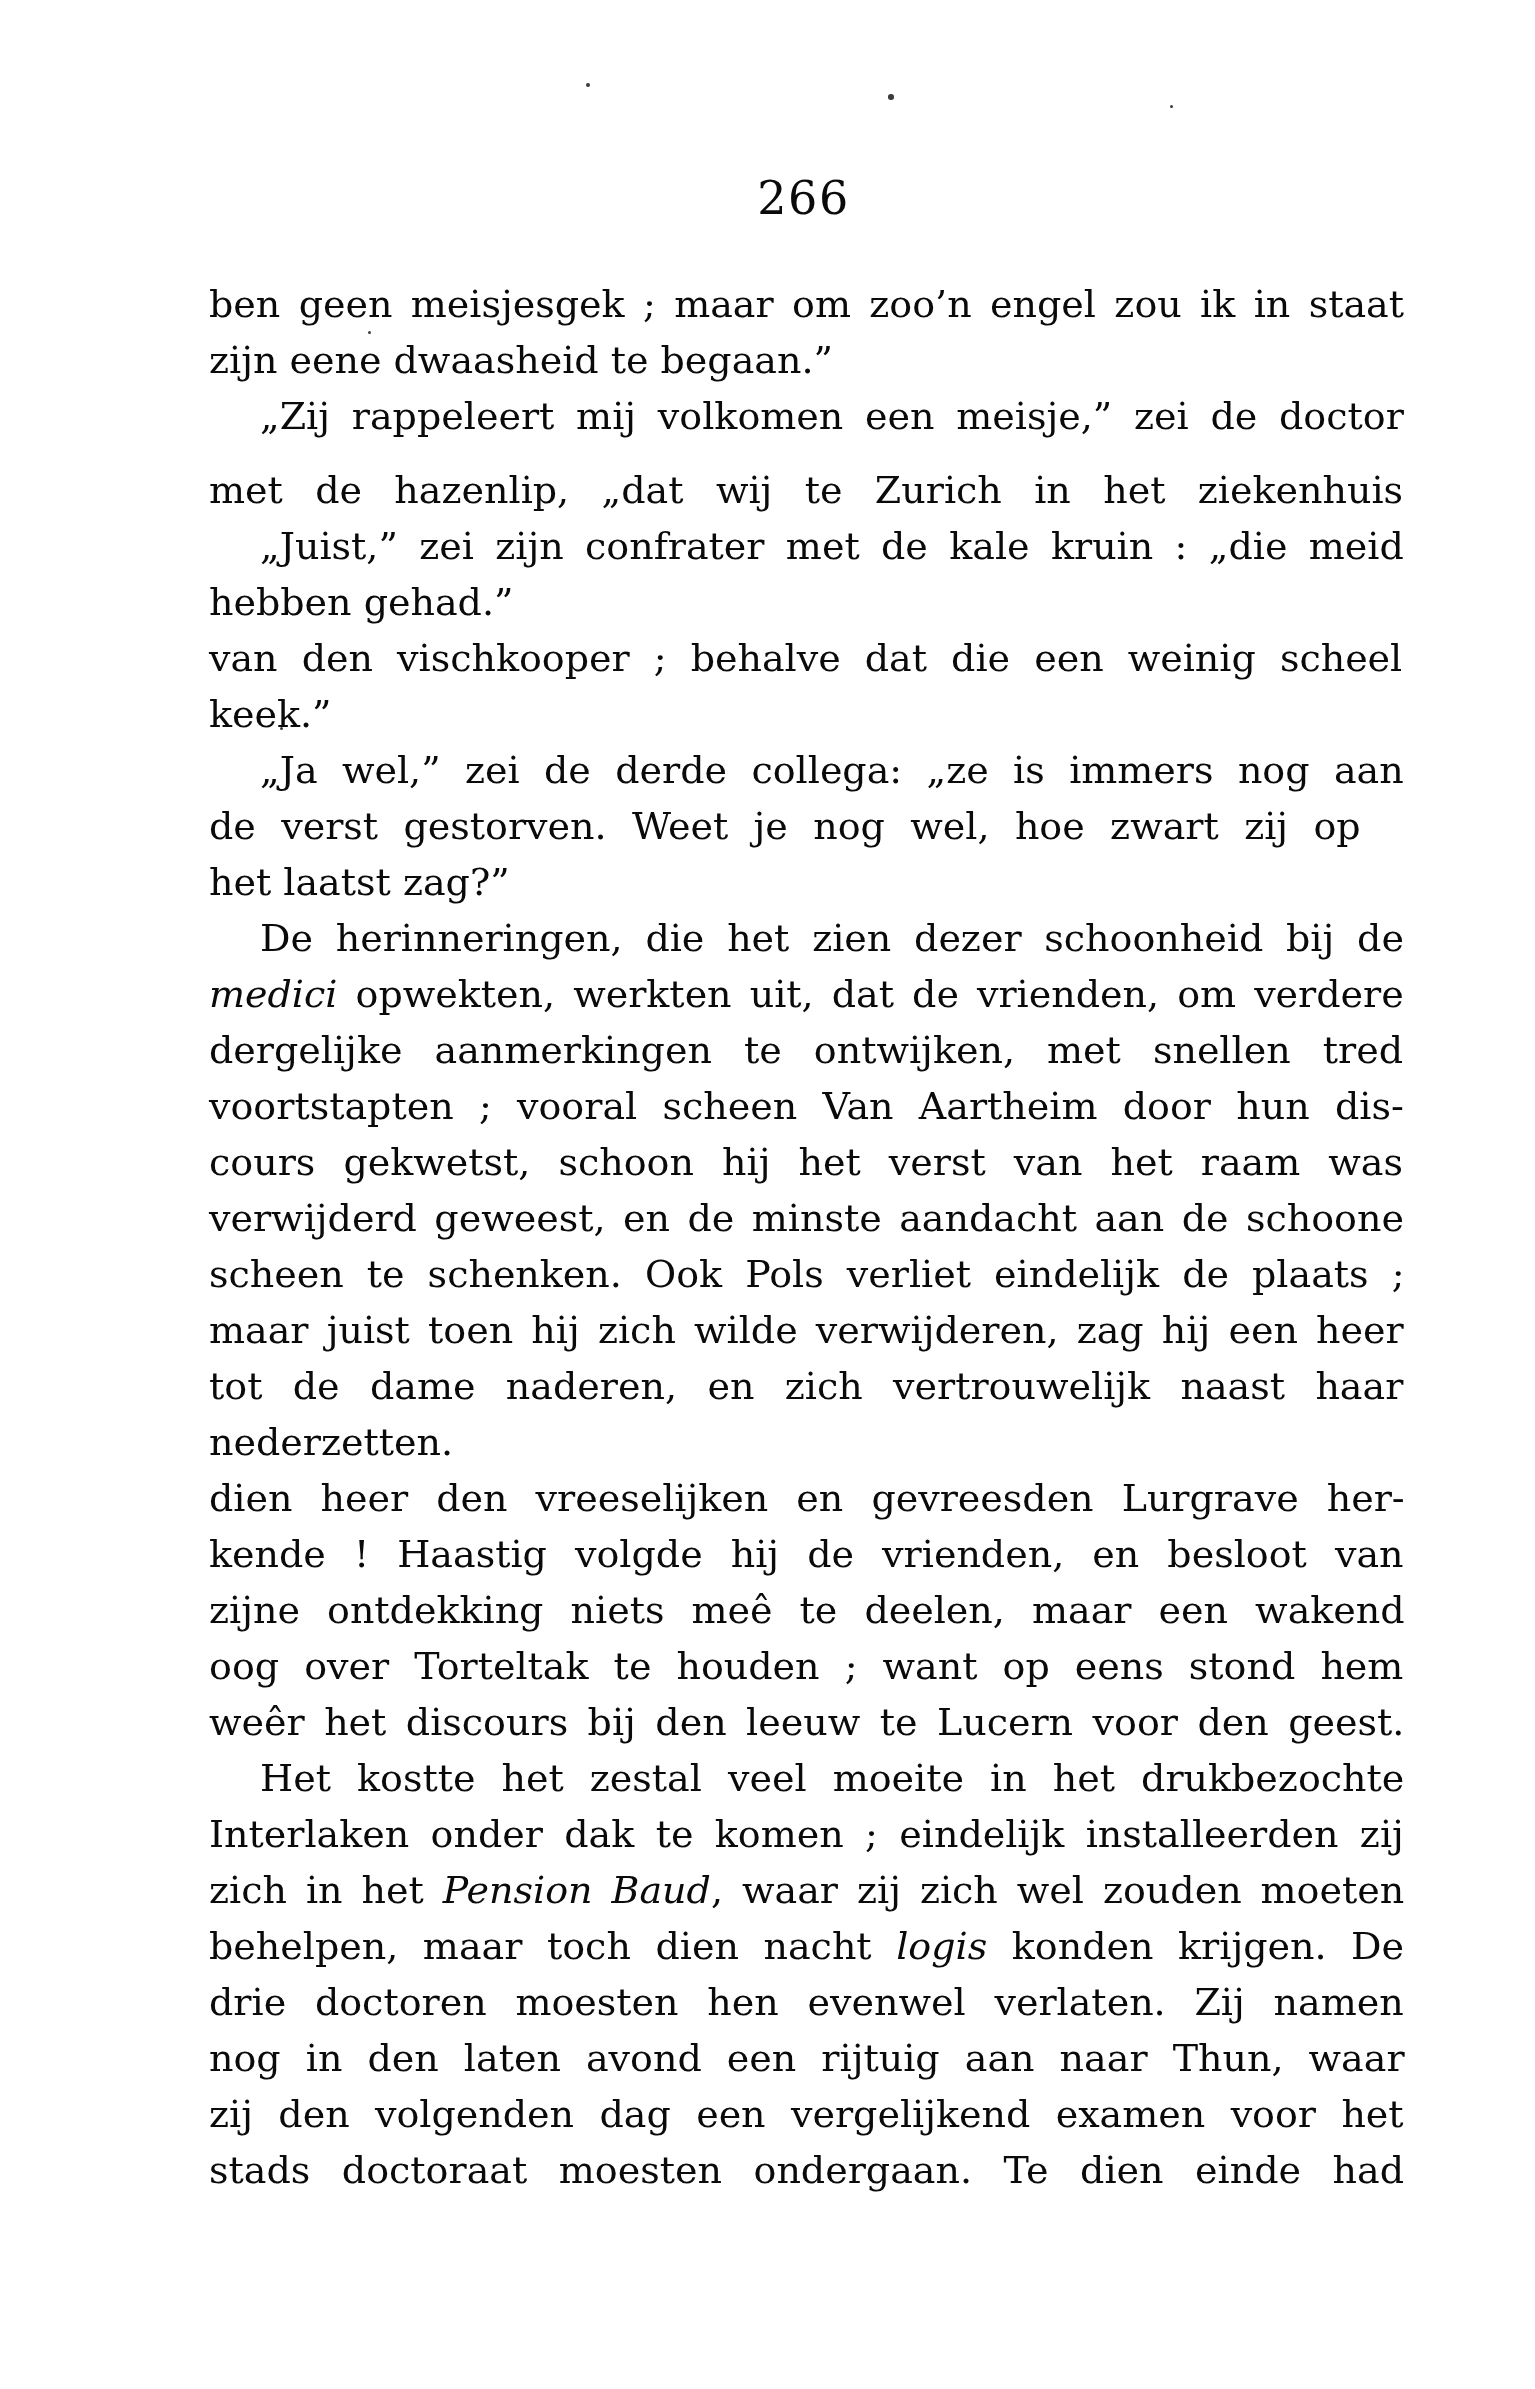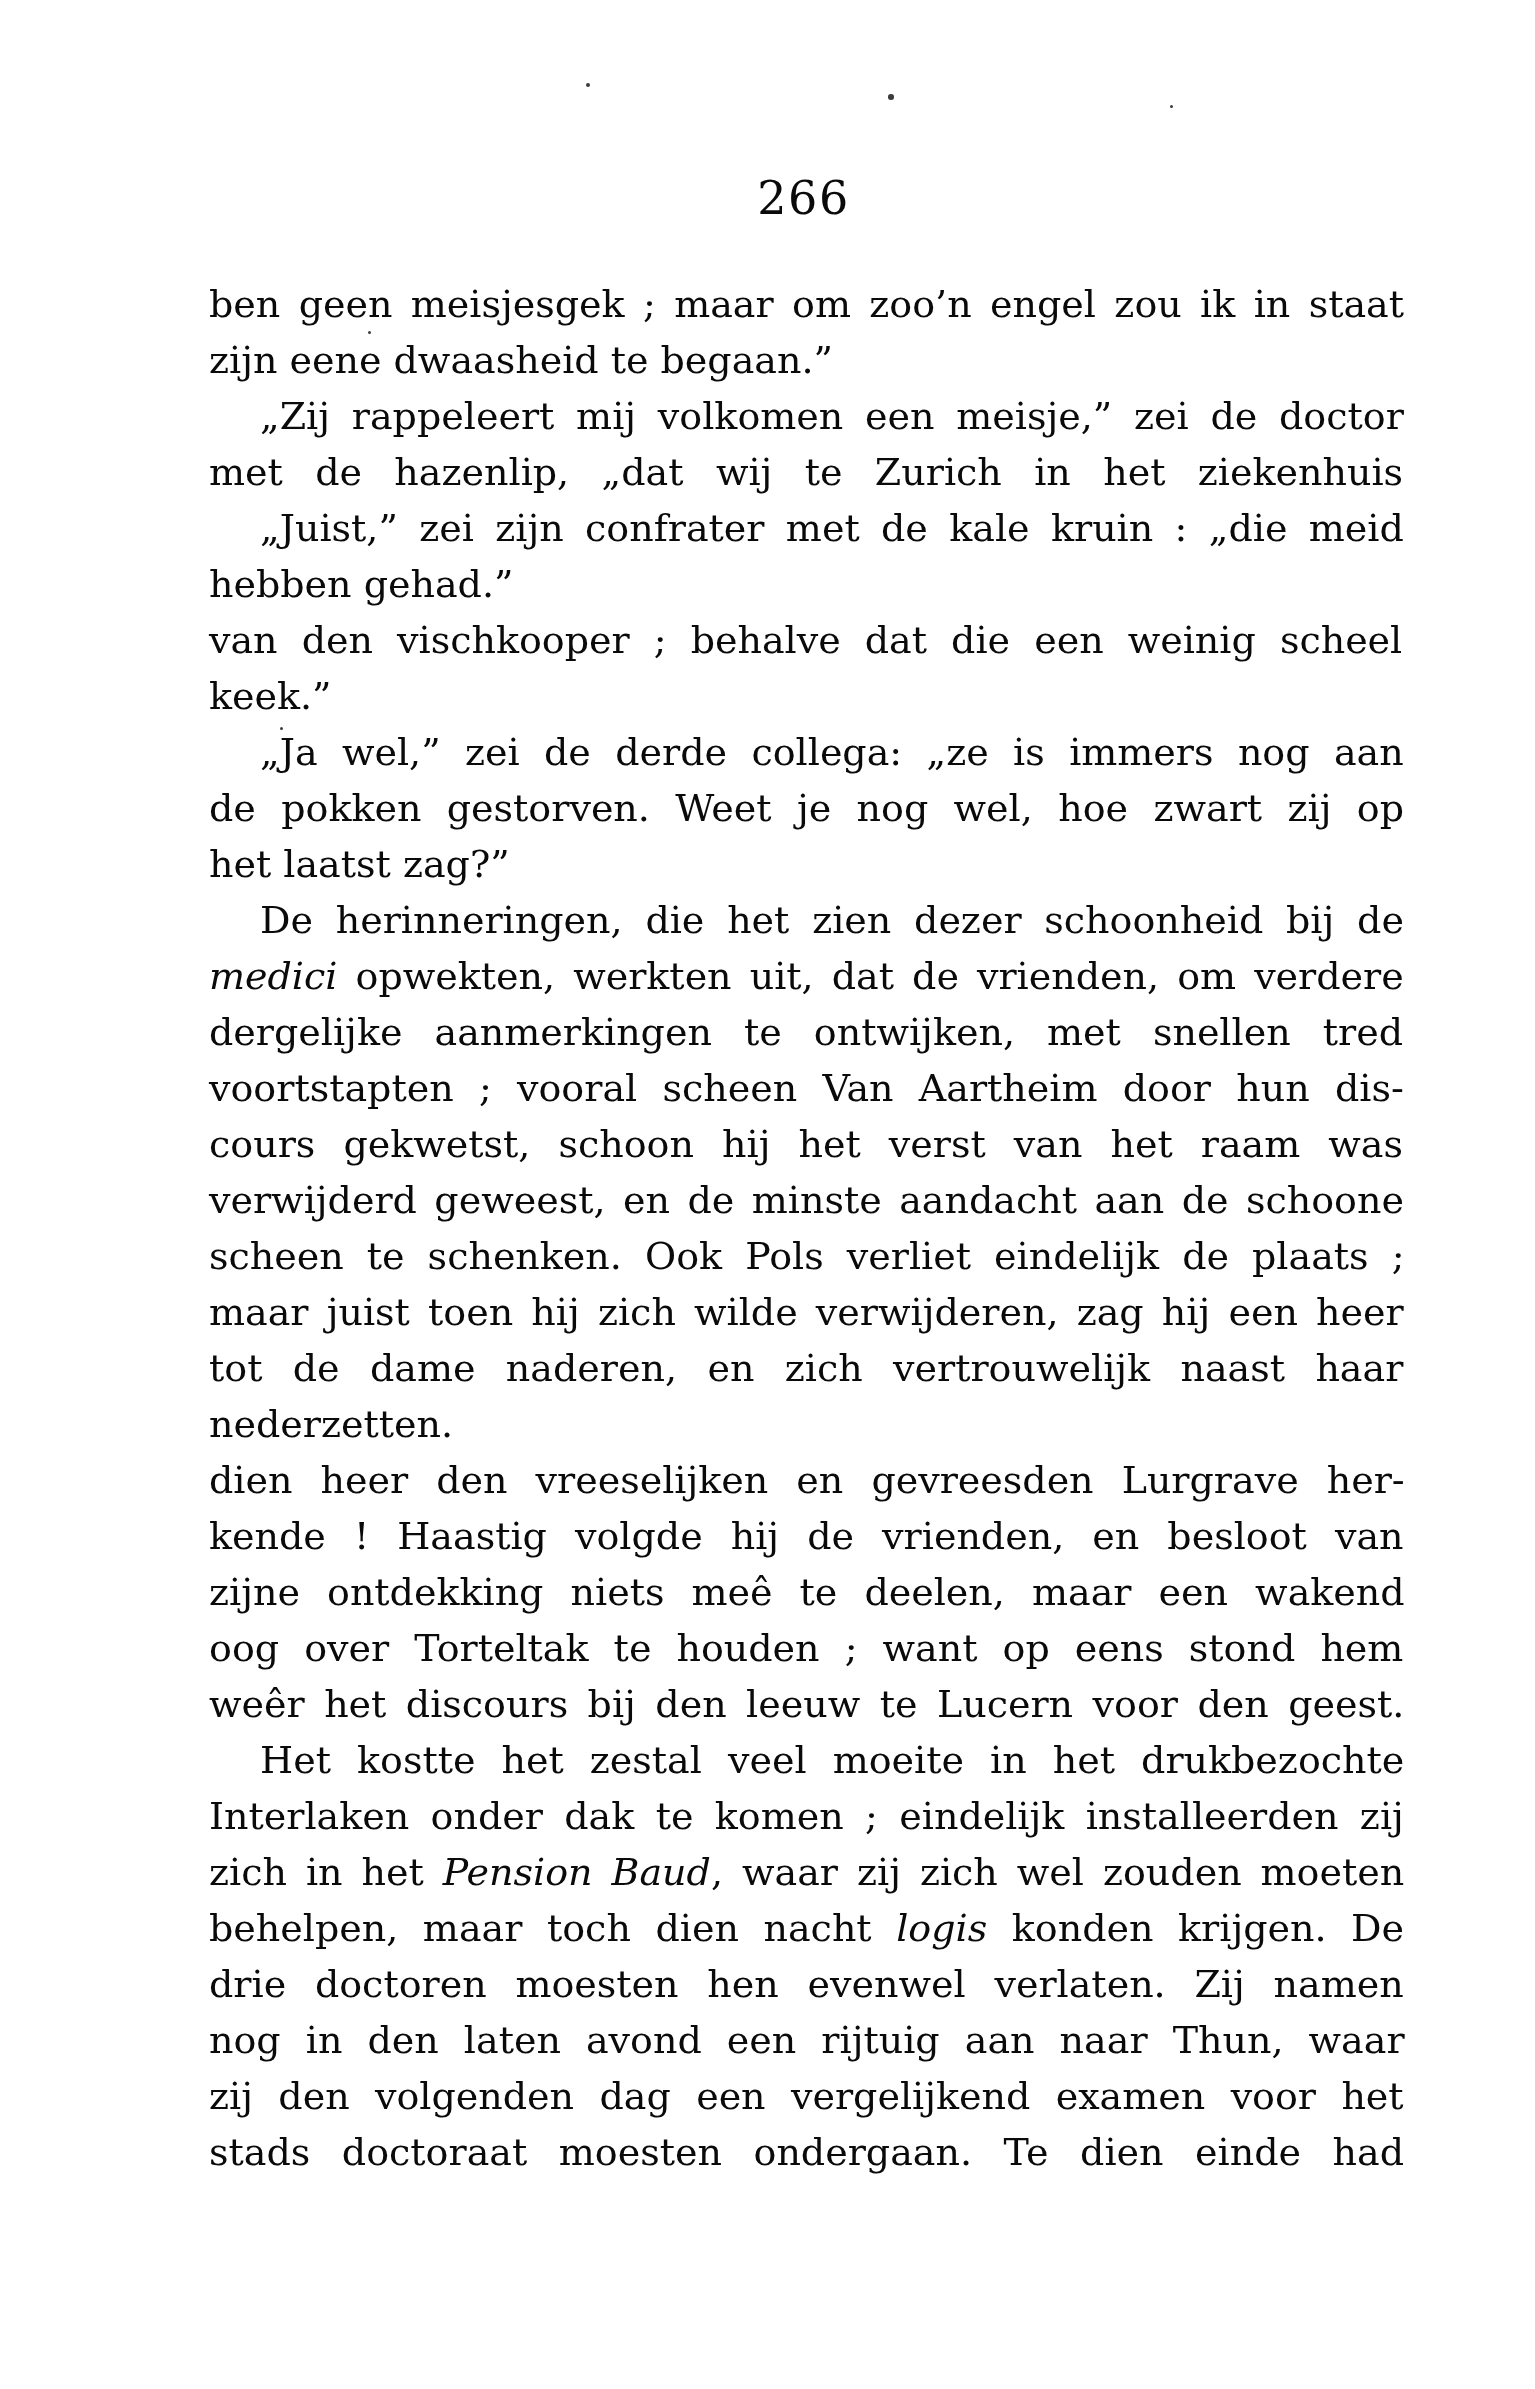--- a/index.html
+++ b/index.html
@@ -58,27 +58,27 @@
 </style>
 </head>
 <body>
 
 <div class="page">
   <div class="folio">266</div>
   <div class="text-column">
       <div class="line fill" style="word-spacing: 6.3px;"><span class="seg-wrap"><span class="seg">ben geen meisjesgek ; maar om zoo’n engel zou ik in staat</span></span></div>
       <div class="line"><span class="seg-wrap"><span class="seg">zijn eene dwaasheid te begaan.”</span></span></div>
       <div class="line indent fill" style="word-spacing: 9.7px;"><span class="seg-wrap"><span class="seg">„Zij rappeleert mij volkomen een meisje,” zei de doctor</span></span></div>
-      <div class="line fill" style="word-spacing: 20.3px;"><span class="seg-wrap"><span class="seg">met de hazenlip, „dat wij te Zurich in het ziekenhuis</span></span></div>
+      <div class="line fill" style="word-spacing: 20.3px; margin-top: 18px;"><span class="seg-wrap"><span class="seg">met de hazenlip, „dat wij te Zurich in het ziekenhuis</span></span></div>
       <div class="line indent fill" style="word-spacing: 9.3px;"><span class="seg-wrap"><span class="seg">„Juist,” zei zijn confrater met de kale kruin : „die meid</span></span></div>
       <div class="line"><span class="seg-wrap"><span class="seg">hebben gehad.”</span></span></div>
       <div class="line fill" style="word-spacing: 12px;"><span class="seg-wrap"><span class="seg">van den vischkooper ; behalve dat die een weinig scheel</span></span></div>
       <div class="line"><span class="seg-wrap"><span class="seg">keek.”</span></span></div>
       <div class="line indent fill" style="word-spacing: 12.3px;"><span class="seg-wrap"><span class="seg">„Ja wel,” zei de derde collega: „ze is immers nog aan</span></span></div>
-      <div class="line fill" style="word-spacing: 13.3px;"><span class="seg-wrap"><span class="seg">de pokken gestorven. Weet je nog wel, hoe zwart zij op</span></span></div>
+      <div class="line fill" style="word-spacing: 13.3px;"><span class="seg-wrap"><span class="seg">de verst gestorven. Weet je nog wel, hoe zwart zij op</span></span></div>
       <div class="line"><span class="seg-wrap"><span class="seg">het laatst zag?”</span></span></div>
       <div class="line indent fill" style="word-spacing: 10.7px;"><span class="seg-wrap"><span class="seg">De herinneringen, die het zien dezer schoonheid bij de</span></span></div>
       <div class="line fill" style="word-spacing: 6px;"><span class="seg-wrap"><span class="seg italic">medici</span><span class="seg"> opwekten, werkten uit, dat de vrienden, om verdere</span></span></div>
       <div class="line fill" style="word-spacing: 20px;"><span class="seg-wrap"><span class="seg">dergelijke aanmerkingen te ontwijken, met snellen tred</span></span></div>
       <div class="line fill" style="word-spacing: 13.2px;"><span class="seg-wrap"><span class="seg">voortstapten ; vooral scheen Van Aartheim door hun dis-</span></span></div>
       <div class="line fill" style="word-spacing: 16px;"><span class="seg-wrap"><span class="seg">cours gekwetst, schoon hij het verst van het raam was</span></span></div>
       <div class="line fill" style="word-spacing: 5.4px;"><span class="seg-wrap"><span class="seg">verwijderd geweest, en de minste aandacht aan de schoone</span></span></div>
       <div class="line fill" style="word-spacing: 11px;"><span class="seg-wrap"><span class="seg">scheen te schenken. Ook Pols verliet eindelijk de plaats ;</span></span></div>
       <div class="line fill" style="word-spacing: 6.1px;"><span class="seg-wrap"><span class="seg">maar juist toen hij zich wilde verwijderen, zag hij een heer</span></span></div>
       <div class="line fill" style="word-spacing: 18.3px;"><span class="seg-wrap"><span class="seg">tot de dame naderen, en zich vertrouwelijk naast haar</span></span></div>

